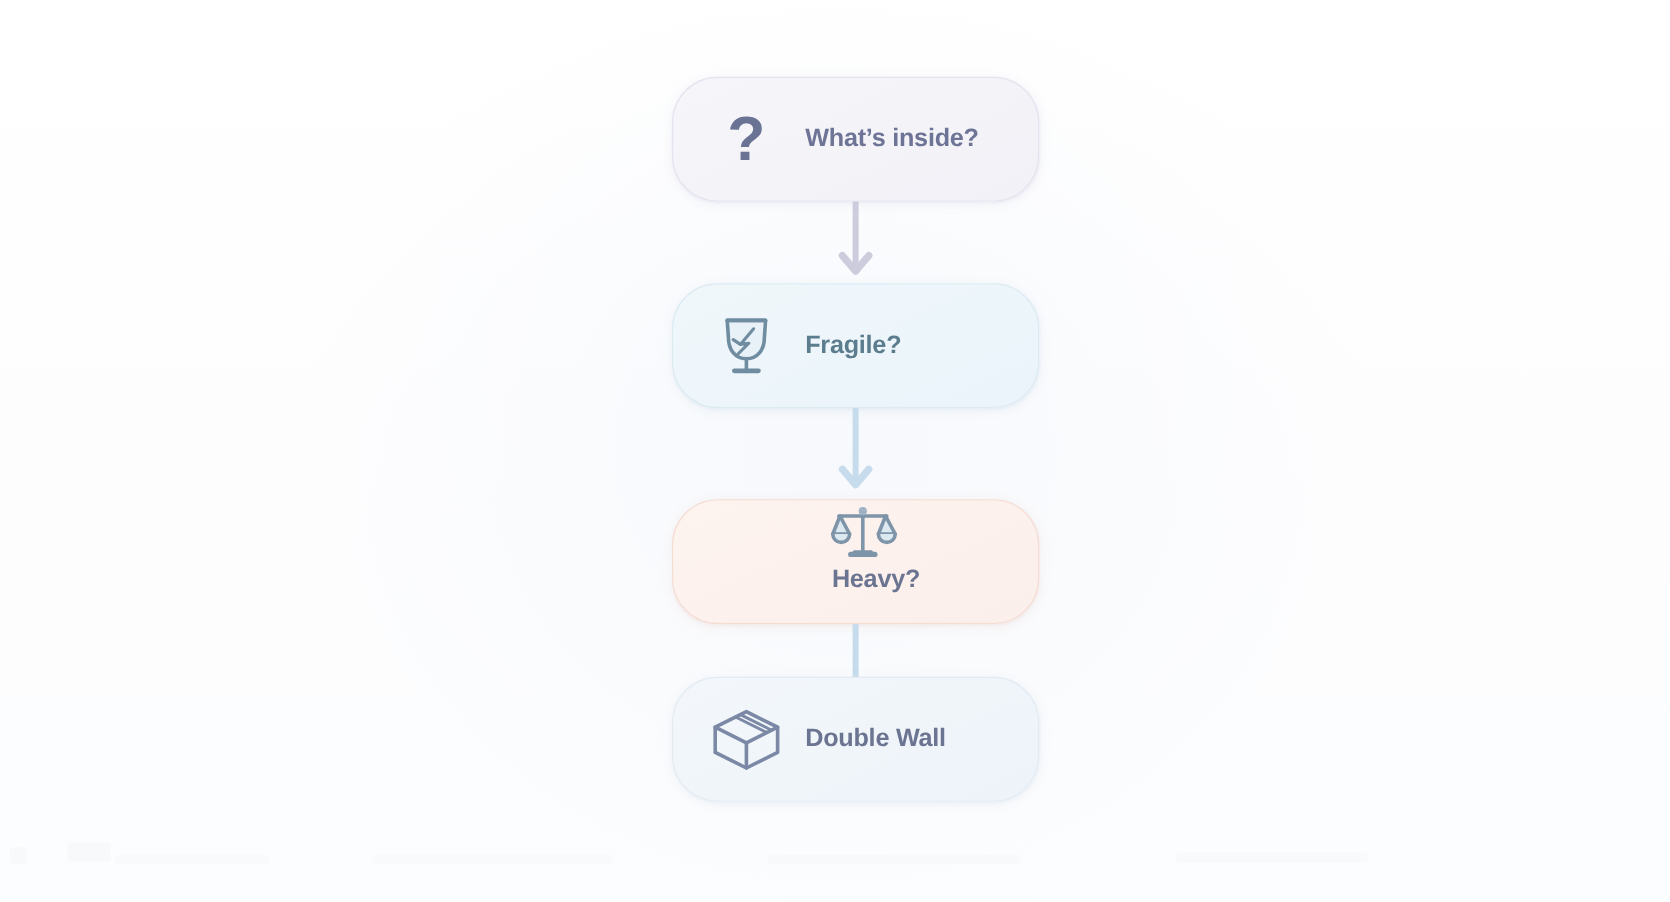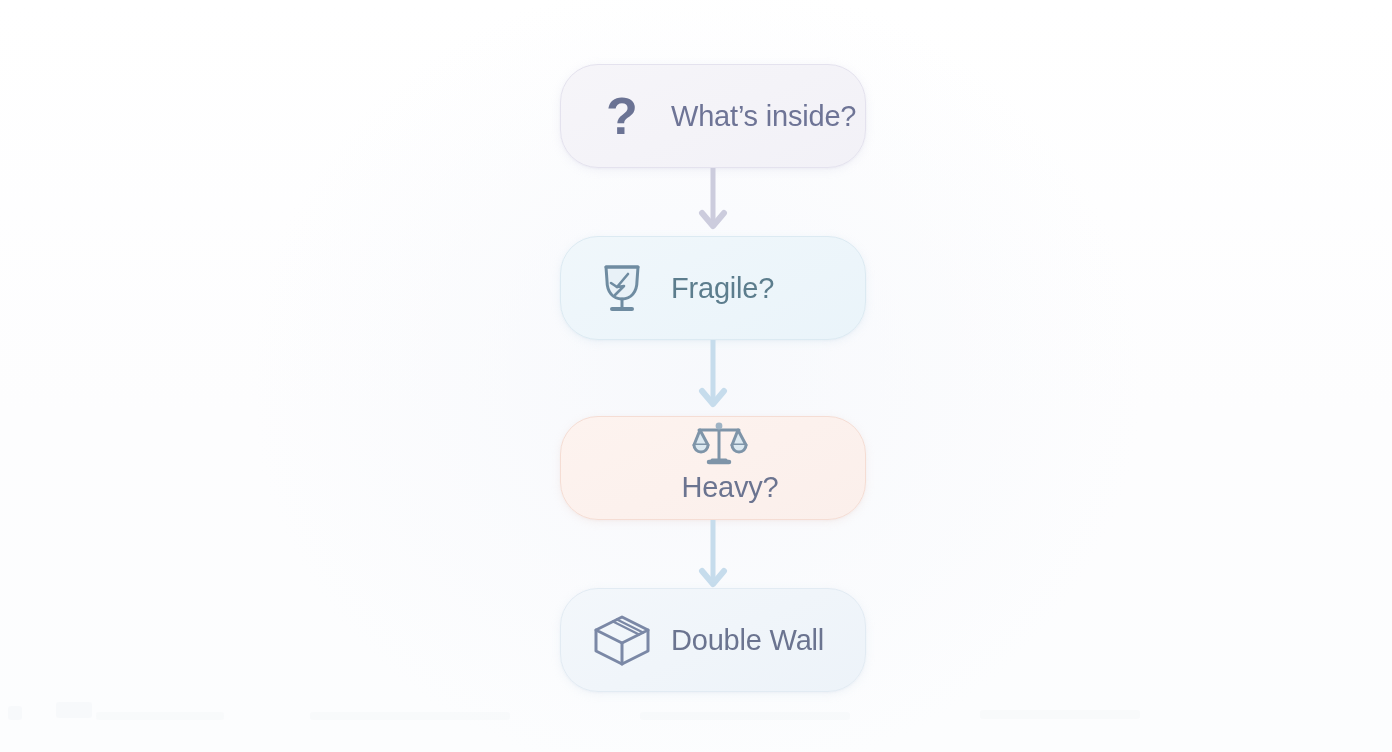--- a/index.html
+++ b/index.html
@@ -61,22 +61,22 @@
     height: 54px;
     flex: 0 0 54px;
     display: flex;
     align-items: center;
     justify-content: center;
     margin-right: 22px;
   }
   .node .icon svg { display: block; overflow: visible; }
 
   .node .label {
-    font-size: 29px;
-    font-weight: 400;
+    font-size: 21px;
+    font-weight: 700;
     letter-spacing: -0.2px;
     white-space: nowrap;
   }
 
   
   .qglyph {
     font-size: 52px;
     font-weight: 700;
     line-height: 1;
     font-family: "Liberation Sans", sans-serif;
@@ -97,21 +97,21 @@
     align-items: center;
   }
   #node-2 {
     top: 416px;
     background: linear-gradient(155deg, #fdf3ef 0%, #fbefeb 100%);
     border-color: #f5ddd4;
     box-shadow: 0 2px 10px rgba(226,196,186,0.2), 0 1px 2px rgba(222,192,182,0.12);
     flex-direction: column;
   }
   #node-3 {
-    top: 588px;
+    top: 564px;
     background: linear-gradient(155deg, #f3f7fb 0%, #edf3f9 100%);
     border-color: #e2ebf3;
     box-shadow: 0 2px 10px rgba(186,204,222,0.18), 0 1px 2px rgba(178,198,218,0.12);
     text-align: center;
   }
 
   
   .connector {
     position: absolute;
     left: 694px;

